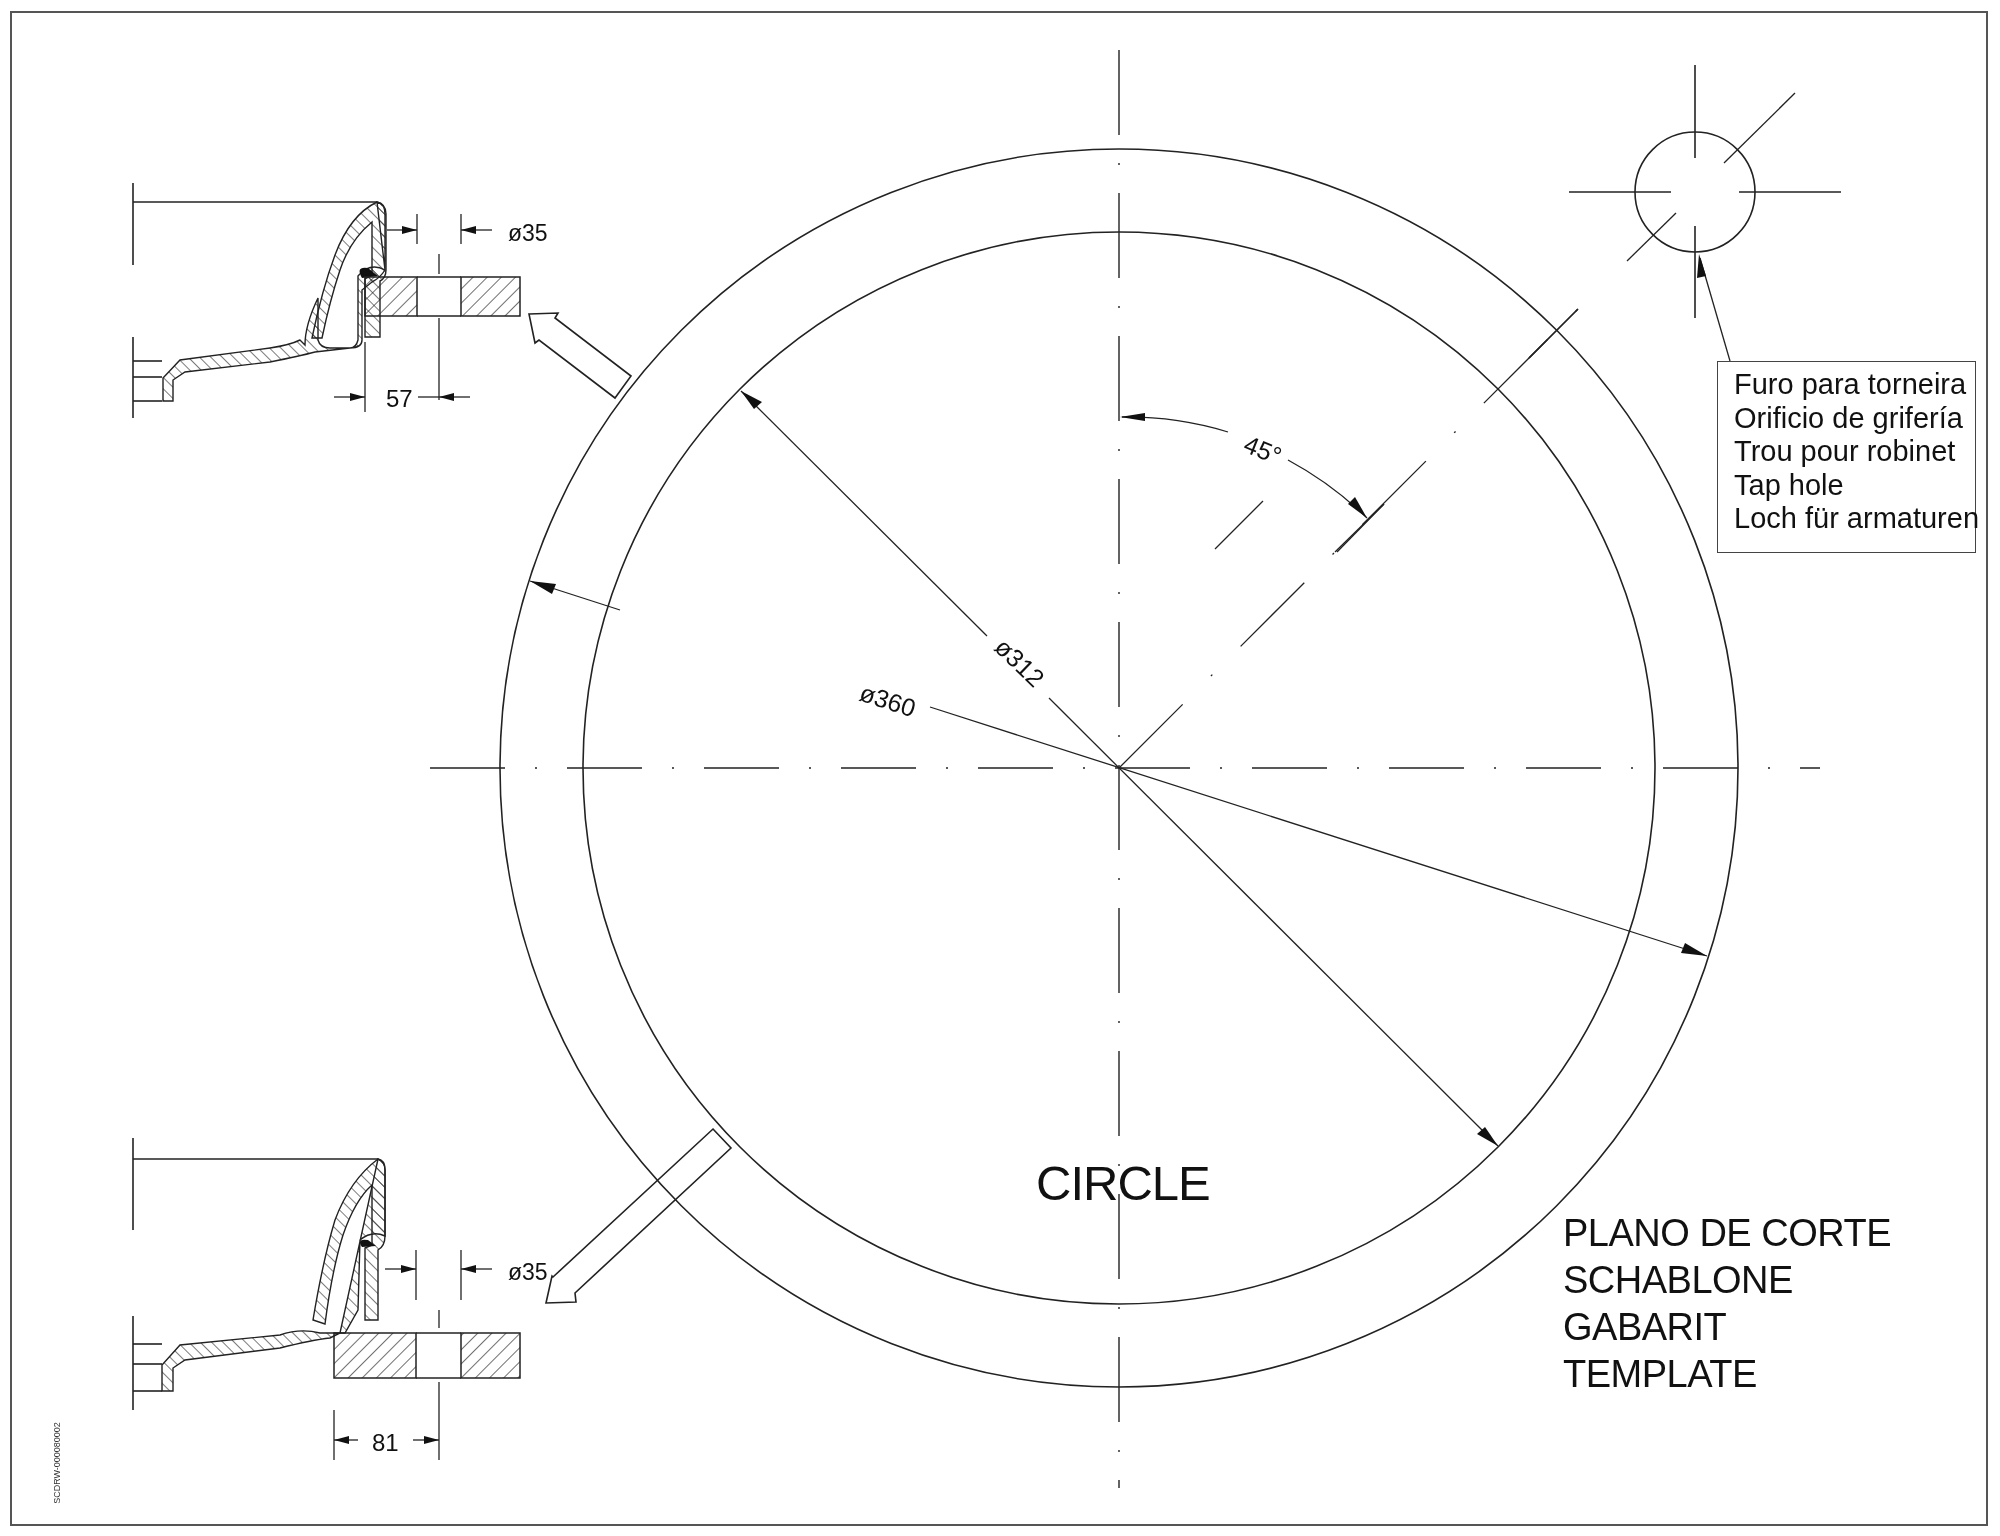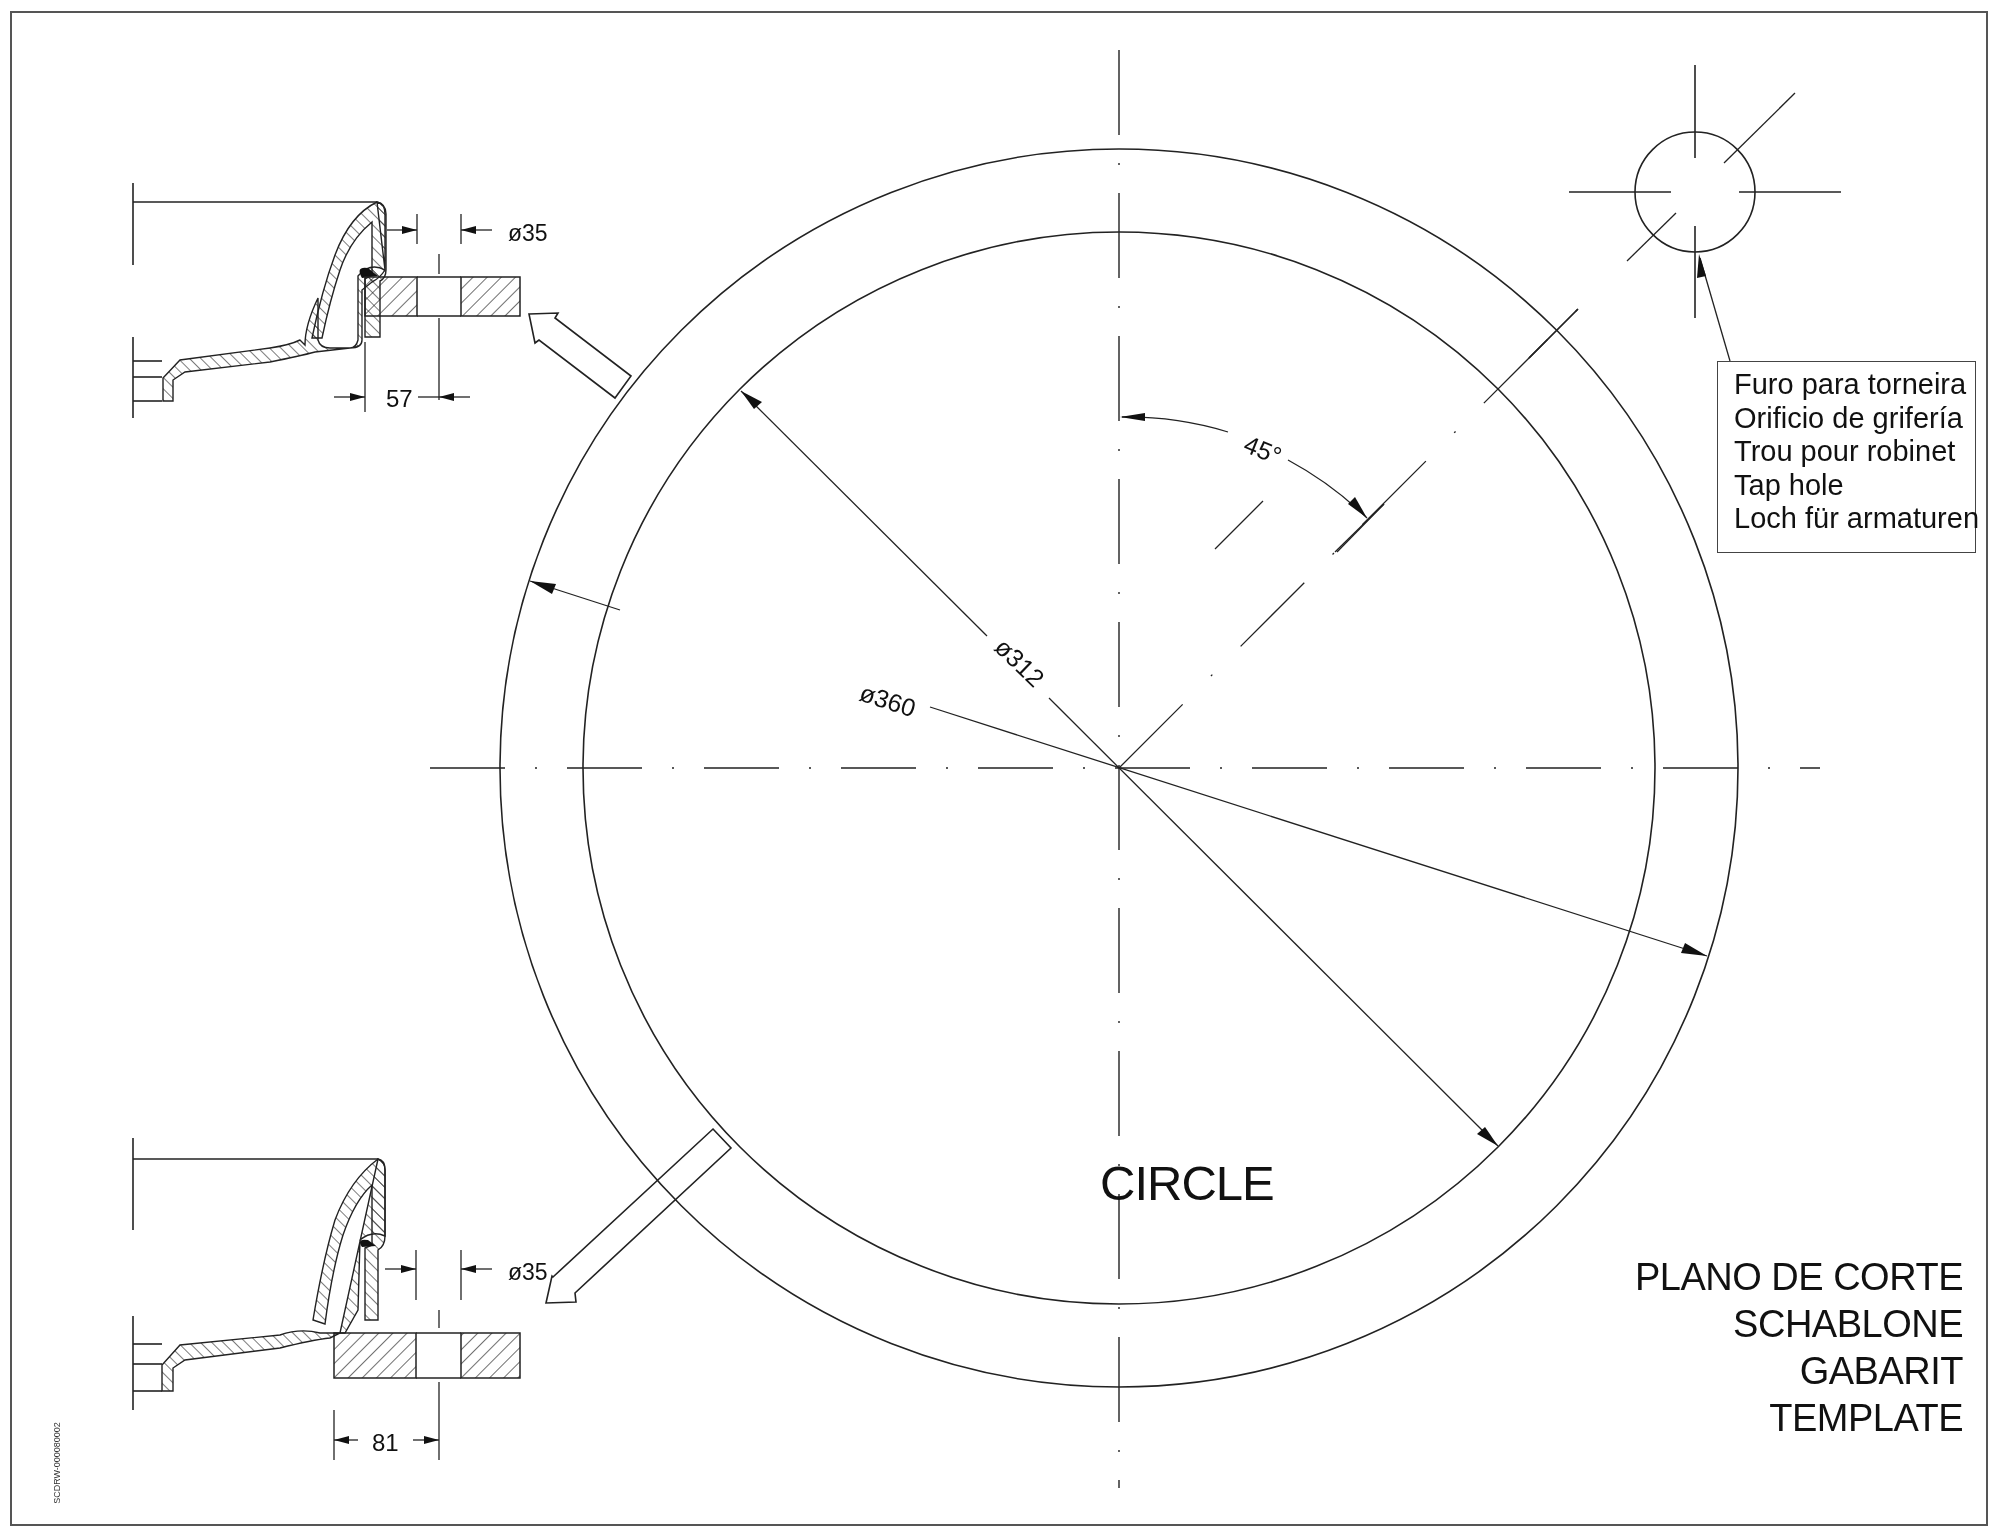--- a/index.html
+++ b/index.html
@@ -12,24 +12,24 @@
   .vcenter { stroke: #222; stroke-width: 1.4; fill: none; stroke-dasharray: 85 28 2 28; }
   .diag { stroke: #222; stroke-width: 1.3; fill: none; stroke-dasharray: 90 40 2 40; }
   .border { stroke: #555; stroke-width: 2; fill: none; }
   .hatch { fill: url(#hatch45); stroke: #222; stroke-width: 1.5; }
   .hatchB { fill: url(#hatch135); stroke: #222; stroke-width: 1.4; }
   .arrowhead { fill: #111; stroke: none; }
   .legend-box { position: absolute; left: 1717px; top: 361px; width: 259px; height: 192px;
     border: 1.5px solid #444; background: #fff; box-sizing: border-box; padding: 6px 0 0 16px; }
   .legend-line { font-family: "Liberation Sans", sans-serif; font-size: 29px; line-height: 33.5px;
     color: #111; white-space: nowrap; display: block; }
-  .title-block { position: absolute; left: 1563px; top: 1254px; width: 400px; text-align: right; }
+  .title-block { position: absolute; left: 1563px; top: 1210px; width: 400px; text-align: left; }
   .title-line { display: block; font-family: "Liberation Sans", sans-serif; font-size: 38px;
     line-height: 47px; color: #111; white-space: nowrap; letter-spacing: -0.5px; }
-  .circle-label { position: absolute; left: 1100px; top: 1155px; font-family: "Liberation Sans", sans-serif;
+  .circle-label { position: absolute; left: 1036px; top: 1155px; font-family: "Liberation Sans", sans-serif;
     font-size: 49px; color: #111; letter-spacing: -1px; }
   .drawing-code { position: absolute; left: 12px; top: 1458px; transform: rotate(-90deg);
     transform-origin: center; font-family: "Liberation Sans", sans-serif; font-size: 9px;
     color: #333; white-space: nowrap; width: 90px; text-align: center; }
 </style>
 </head>
 <body>
 
 <svg id="drawing" viewBox="0 0 2000 1536" xmlns="http://www.w3.org/2000/svg">
   <defs>

